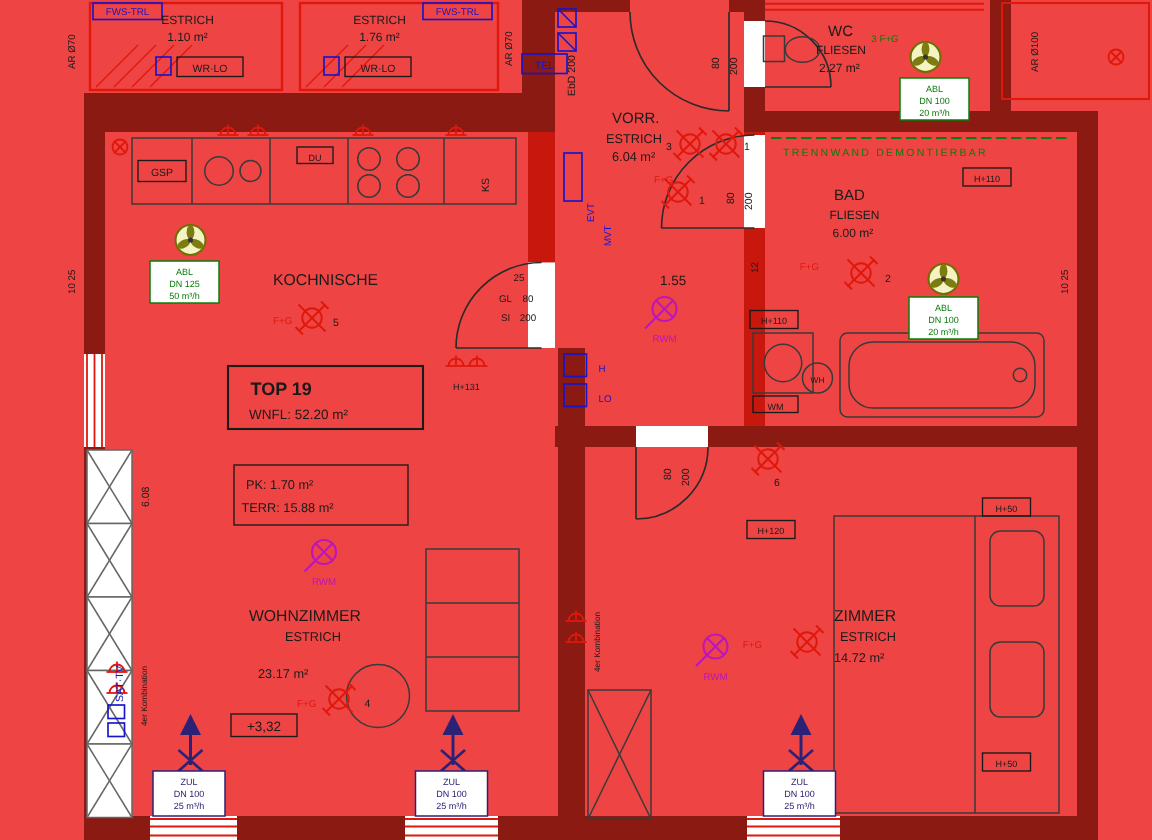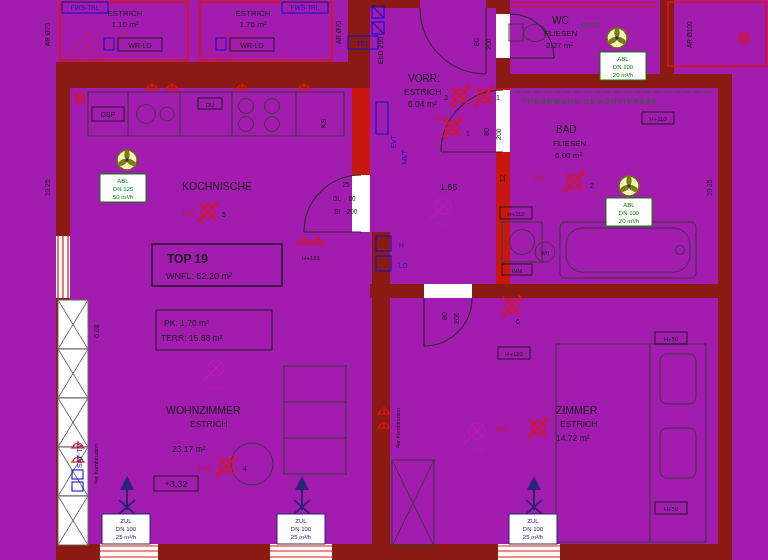--- a/index.html
+++ b/index.html
@@ -1,16 +1,16 @@
 <!DOCTYPE html>
 <html><head>
 <meta charset="utf-8">
 <style>
   html,body{margin:0;padding:0;background:#ffffff;}
-  .canvas{position:relative;width:768px;height:560px;background:#a21caf;overflow:hidden;
+  .canvas{position:relative;width:768px;height:560px;background:#ef4444;overflow:hidden;
           font-family:"Liberation Sans", sans-serif;}
   svg{position:absolute;left:0;top:0;}
   text{font-family:"Liberation Sans", sans-serif;fill:#1a1a1a;}
   .mid{text-anchor:middle;}
   .s55{font-size:5.5px}.s6{font-size:6px}.s65{font-size:6.5px}.s7{font-size:7px}
   .s8{font-size:8px}.s85{font-size:8.5px}.s9{font-size:9px}.s10{font-size:10px}
   .s105{font-size:10.5px}.s12{font-size:12px;font-weight:bold}.cr{fill:#e0180c}.cg{fill:#0b7c0b}.cb{fill:#1515cd}
   .cn{fill:#2c2275}.cm{fill:#bb16bb}
   .ls{letter-spacing:1.5px}
   .bx{fill:none;stroke:#1a1a1a;stroke-width:0.9}

